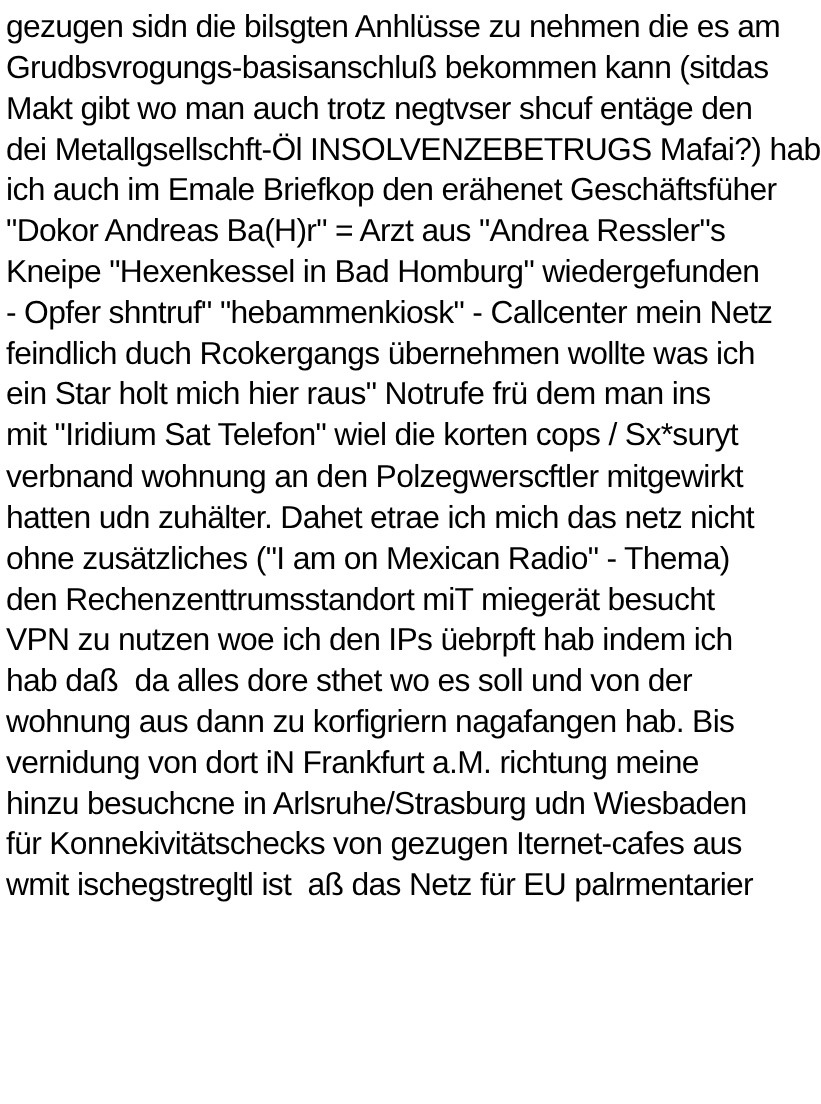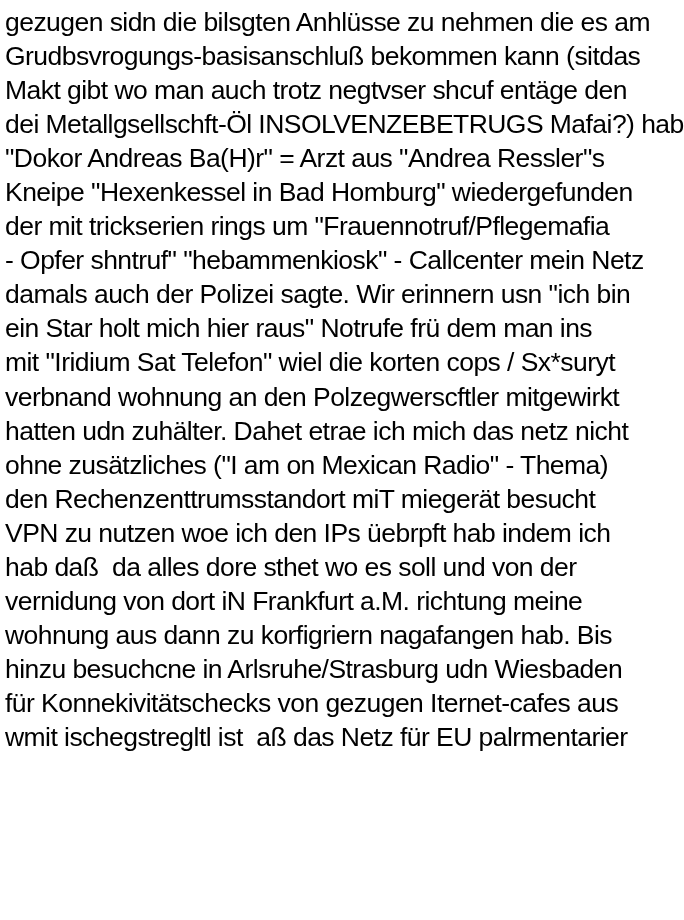--- a/index.html
+++ b/index.html
@@ -30,31 +30,31 @@
   }
 </style>
 </head>
 <body>
 
 <div class="page">
     <div class="line">gezugen sidn die bilsgten Anhlüsse zu nehmen die es am</div>
     <div class="line">Grudbsvrogungs-basisanschluß bekommen kann (sitdas</div>
     <div class="line">Makt gibt wo man auch trotz negtvser shcuf entäge den</div>
     <div class="line">dei Metallgsellschft-Öl INSOLVENZEBETRUGS Mafai?) hab</div>
+    <div class="line">ich auch im Emale Briefkop den erähenet Geschäftsfüher</div>
     <div class="line">"Dokor Andreas Ba(H)r" = Arzt aus "Andrea Ressler"s</div>
     <div class="line">Kneipe "Hexenkessel in Bad Homburg" wiedergefunden</div>
-    <div class="line">der mit trickserien rings um "Frauennotruf/Pflegemafia</div>
     <div class="line">- Opfer shntruf" "hebammenkiosk" - Callcenter mein Netz</div>
-    <div class="line">damals auch der Polizei sagte. Wir erinnern usn "ich bin</div>
+    <div class="line">feindlich duch Rcokergangs übernehmen wollte was ich</div>
     <div class="line">ein Star holt mich hier raus" Notrufe frü dem man ins</div>
     <div class="line">mit "Iridium Sat Telefon" wiel die korten cops / Sx*suryt</div>
     <div class="line">verbnand wohnung an den Polzegwerscftler mitgewirkt</div>
     <div class="line">hatten udn zuhälter. Dahet etrae ich mich das netz nicht</div>
     <div class="line">ohne zusätzliches ("I am on Mexican Radio" - Thema)</div>
     <div class="line">den Rechenzenttrumsstandort miT miegerät besucht</div>
     <div class="line">VPN zu nutzen woe ich den IPs üebrpft hab indem ich</div>
     <div class="line">hab daß  da alles dore sthet wo es soll und von der</div>
+    <div class="line">wohnung aus dann zu korfigriern nagafangen hab. Bis</div>
     <div class="line">vernidung von dort iN Frankfurt a.M. richtung meine</div>
-    <div class="line">wohnung aus dann zu korfigriern nagafangen hab. Bis</div>
     <div class="line">hinzu besuchcne in Arlsruhe/Strasburg udn Wiesbaden</div>
     <div class="line">für Konnekivitätschecks von gezugen Iternet-cafes aus</div>
     <div class="line">wmit ischegstregltl ist  aß das Netz für EU palrmentarier</div>
   </div>
 
 </body></html>

